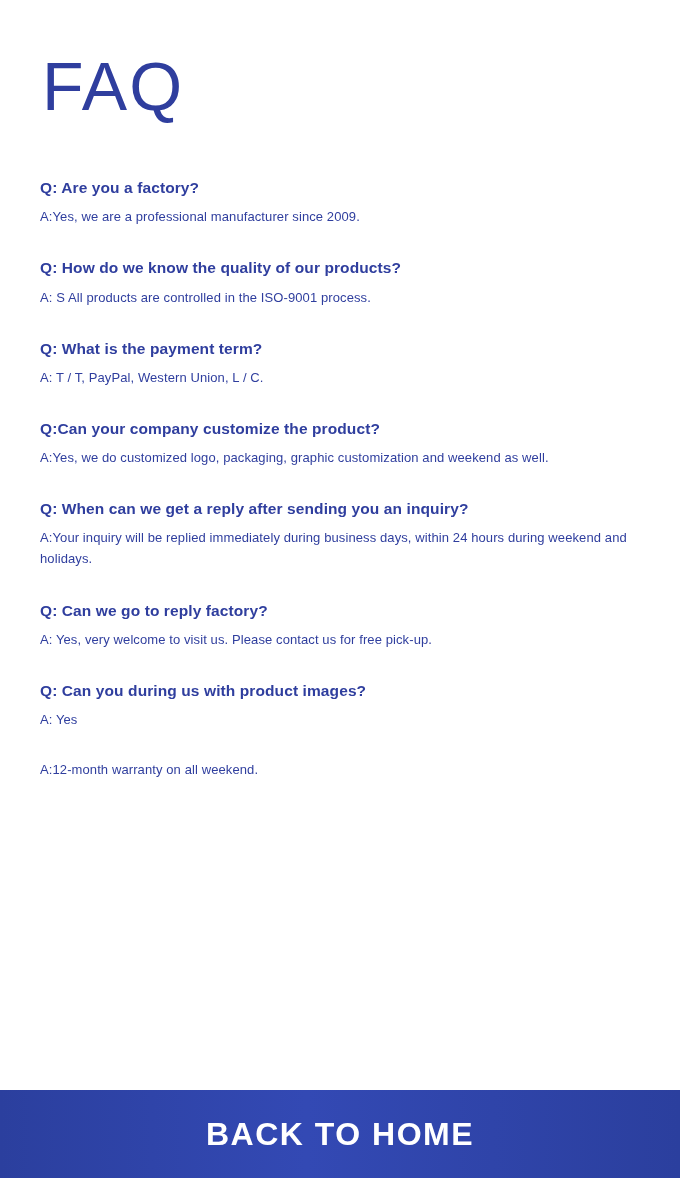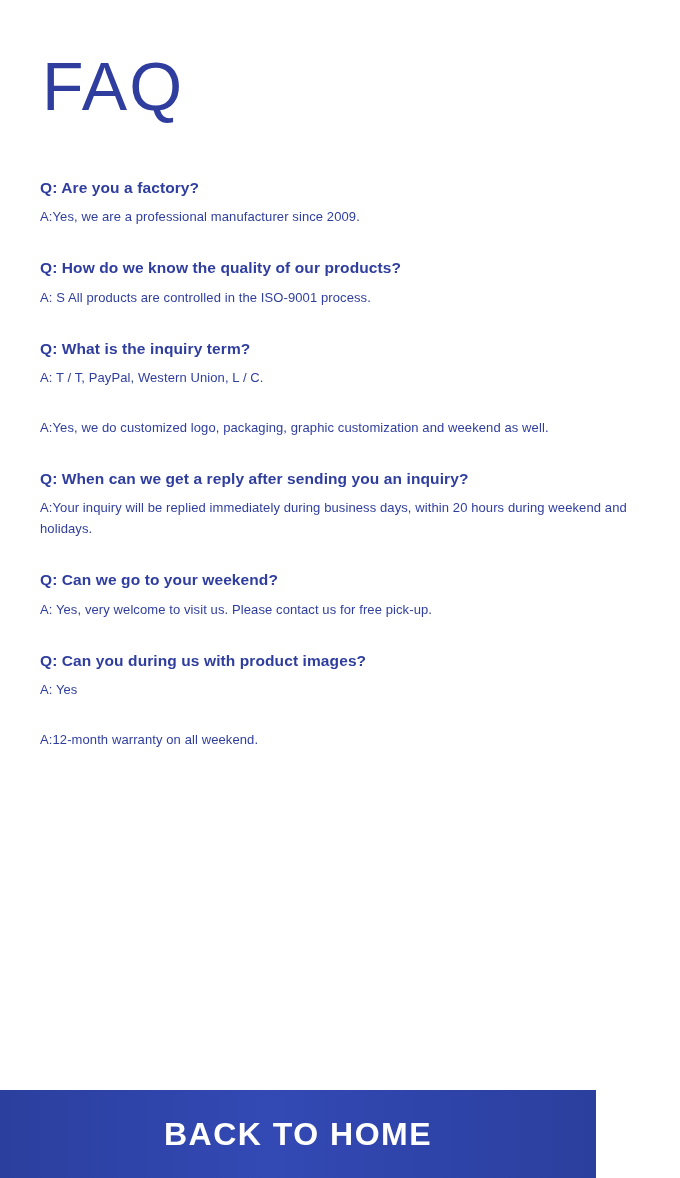--- a/index.html
+++ b/index.html
@@ -50,21 +50,21 @@
     color: #2f3e9e;
     line-height: 1.62;
     margin: 0;
     letter-spacing: 0.1px;
     max-width: 600px;
   }
   .footer-bar {
     position: absolute;
     left: 0;
     bottom: 0;
-    width: 596px;
+    width: 680px;
     height: 88px;
     background: linear-gradient(90deg, #2b3f9e 0%, #3349b4 45%, #2b3f9e 100%);
     display: flex;
     align-items: center;
     justify-content: center;
   }
   .footer-bar .label {
     color: #ffffff;
     font-size: 32px;
     font-weight: bold;
@@ -88,35 +88,36 @@
       <p class="qa-question">Q: Are you a factory?</p>
       <p class="qa-answer">A:Yes, we are a professional manufacturer since 2009.</p>
     </div>
 
     <div class="qa-block">
       <p class="qa-question">Q: How do we know the quality of our products?</p>
       <p class="qa-answer">A: S All products are controlled in the ISO-9001 process.</p>
     </div>
 
     <div class="qa-block">
-      <p class="qa-question">Q: What is the inquiry term?</p>
+      <p class="qa-question">Q: What is the payment term?</p>
       <p class="qa-answer">A: T / T, PayPal, Western Union, L / C.</p>
     </div>
 
     <div class="qa-block">
+      <p class="qa-question">Q:Can your company customize the product?</p>
       <p class="qa-answer">A:Yes, we do customized logo, packaging, graphic customization and weekend as well.</p>
     </div>
 
     <div class="qa-block">
       <p class="qa-question">Q: When can we get a reply after sending you an inquiry?</p>
-      <p class="qa-answer">A:Your inquiry will be replied immediately during business days, within 20 hours during weekend and holidays.</p>
+      <p class="qa-answer">A:Your inquiry will be replied immediately during business days, within 24 hours during weekend and holidays.</p>
     </div>
 
     <div class="qa-block">
-      <p class="qa-question">Q: Can we go to your weekend?</p>
+      <p class="qa-question">Q: Can we go to reply factory?</p>
       <p class="qa-answer">A: Yes, very welcome to visit us. Please contact us for free pick-up.</p>
     </div>
 
     <div class="qa-block">
       <p class="qa-question">Q: Can you during us with product images?</p>
       <p class="qa-answer">A:  Yes</p>
     </div>
 
     <div class="qa-block">
       <p class="qa-answer">A:12-month warranty on all weekend.</p>

